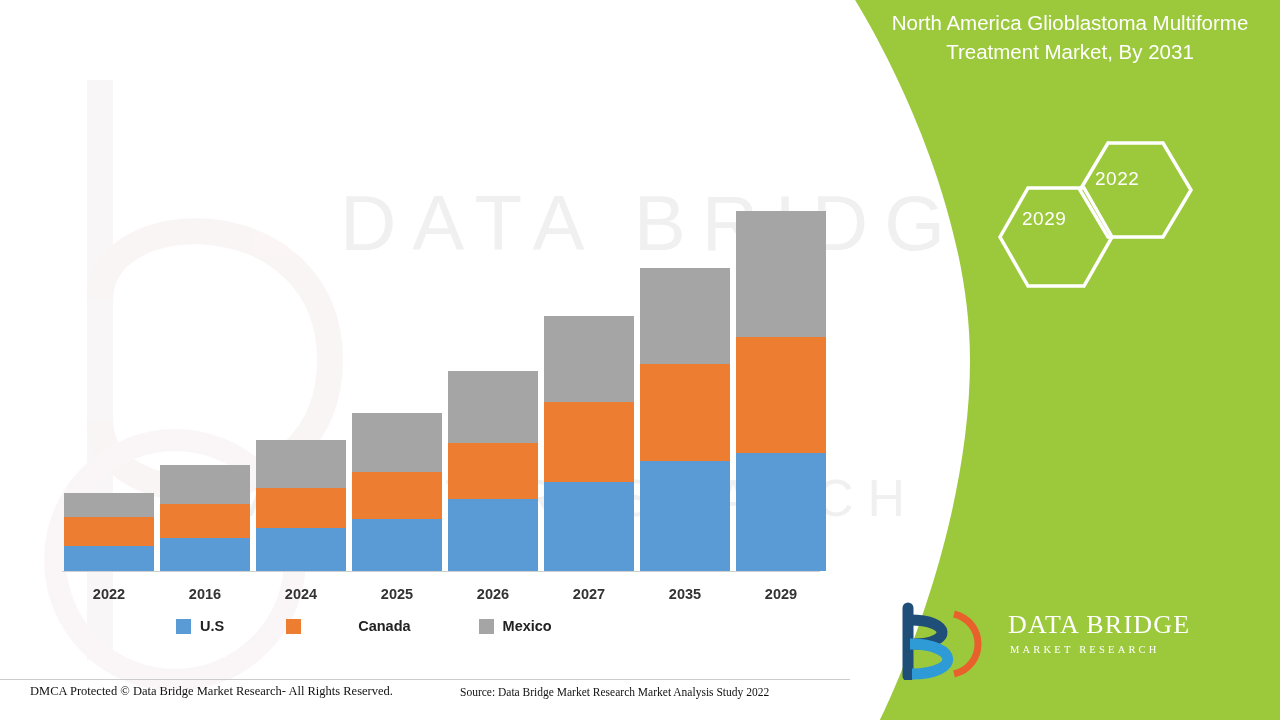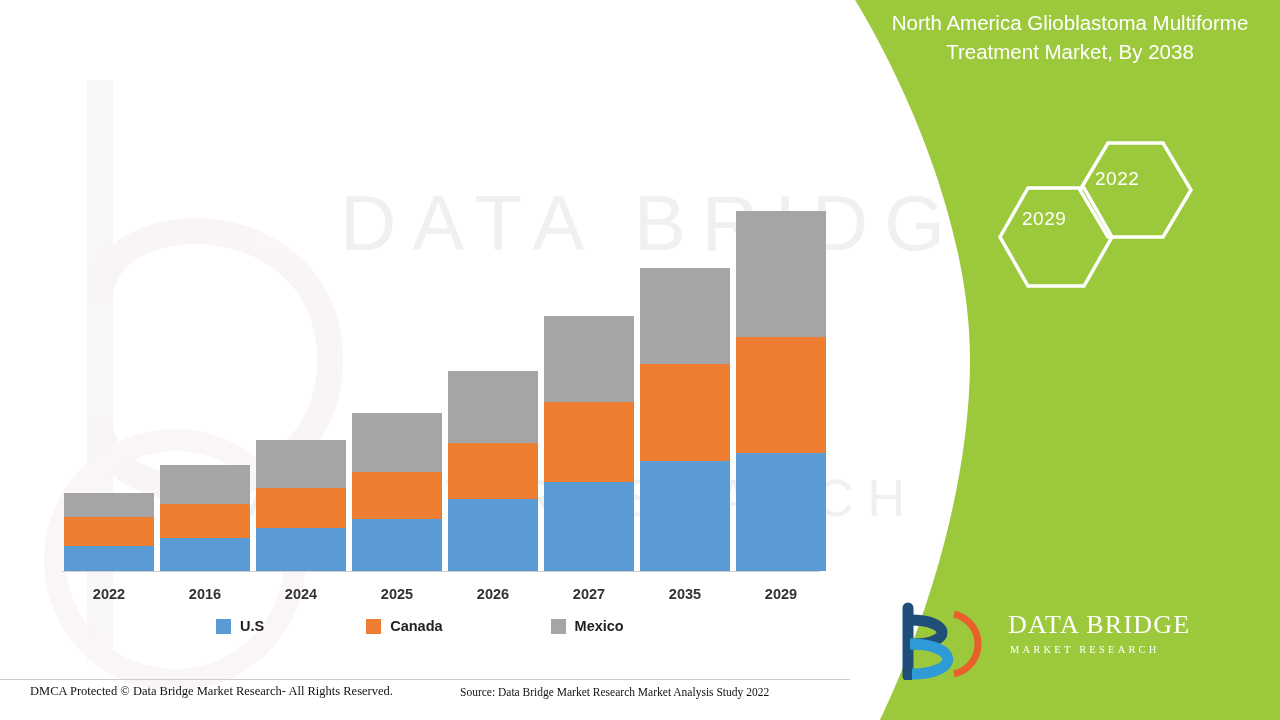--- a/index.html
+++ b/index.html
@@ -186,21 +186,20 @@
     position: absolute;
     top: 618px;
     left: 176px;
     display: flex;
     align-items: center;
   }
   .legend-item {
     display: flex;
     align-items: center;
     margin-right: 62px;
-    margin-left: 40px;
   }
   .legend-swatch {
     width: 15px;
     height: 15px;
     margin-right: 9px;
   }
   .legend-label {
     color: #222222;
     font-size: 14.5px;
     font-weight: bold;
@@ -307,42 +306,42 @@
       <div class="seg" style="height:116px; background:#ed7d31;"></div>
       <div class="seg" style="height:118px; background:#5b9bd5;"></div>
     </div>
     <div class="x-label" style="left:736px; width:90px;">2029</div>
 
     <div class="legend">
       <div class="legend-item">
         <span class="legend-swatch" style="background:#5b9bd5;"></span>
         <span class="legend-label">U.S</span>
       </div>
-      <div class="legend-item" style="margin-right:68px;">
+      <div class="legend-item" style="margin-right:68px;gap:48px;">
         <span class="legend-swatch" style="background:#ed7d31;"></span>
         <span class="legend-label">Canada</span>
       </div>
       <div class="legend-item" style="margin-right:0;">
         <span class="legend-swatch" style="background:#a5a5a5;"></span>
         <span class="legend-label">Mexico</span>
       </div>
     </div>
   </div>
 
   <div class="footer-line"></div>
   <div class="footer-left">DMCA Protected © Data Bridge Market Research- All Rights Reserved.</div>
   <div class="footer-right">Source: Data Bridge Market Research Market Analysis Study 2022</div>
 
   <div class="green-panel">
     <svg width="460" height="720" viewBox="0 0 460 720">
       <path d="M 35 0 L 460 0 L 460 720 L 60 720 C 60 720, 150 540, 150 360 C 150 180, 35 0, 35 0 Z" fill="#9cc93b"></path>
     </svg>
 
     <div class="panel-content">
-      <div class="panel-title">North America Glioblastoma Multiforme Treatment Market, By 2038</div>
+      <div class="panel-title">North America Glioblastoma Multiforme Treatment Market, By 2031</div>
 
       <div class="hexes">
         <svg width="300" height="150" viewBox="0 0 300 150">
           <polygon points="30,97 58,48 114,48 142,97 114,146 58,146" fill="none" stroke="#ffffff" stroke-width="3.5"></polygon>
           <polygon points="110,50 138,3 193,3 221,50 193,97 138,97" fill="none" stroke="#ffffff" stroke-width="3.5"></polygon>
         </svg>
         <div class="hex-label hex-2029-label">2029</div>
         <div class="hex-label hex-2022-label">2022</div>
       </div>
 

